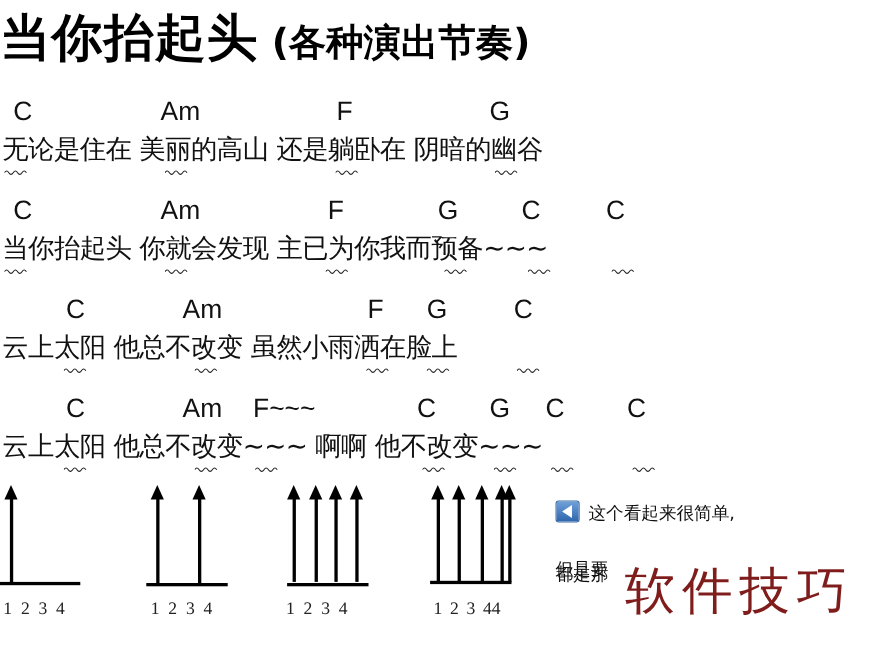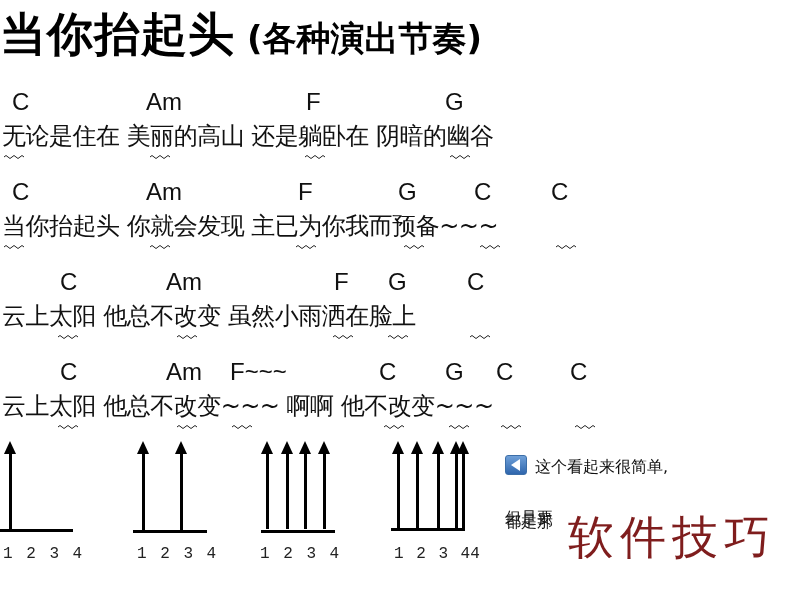--- a/index.html
+++ b/index.html
@@ -23,21 +23,21 @@
   }
   .wavy {
     position: absolute; height: 6px; width: 22px;
   }
   .arrow { position: absolute; width: 3px; background: #000; }
   .arrow::before {
     content: ""; position: absolute; top: -12px; left: -5px;
     border-left: 6.5px solid transparent; border-right: 6.5px solid transparent; border-bottom: 13px solid #000;
   }
   .baseline { position: absolute; height: 3px; background: #000; }
-  .beats { position: absolute; font-family: Liberation Mono, monospace; font-size: 16px; color: #222; white-space: nowrap; word-spacing: 4px; }
+  .beats { position: absolute; font-family: Liberation Serif, serif; font-size: 16px; color: #222; white-space: nowrap; word-spacing: 4px; }
   .note { position: absolute; left: 505px; font-size: 16px; color: #111; white-space: nowrap; }
   .play-icon {
     display: inline-block; width: 20px; height: 18px; border-radius: 3px; vertical-align: -3px; margin-right: 8px;
     background: linear-gradient(#6fa0d8, #2f66ad); position: relative; border: 1px solid #3c6ea8;
   }
   .play-icon::after {
     content: ""; position: absolute; left: 5px; top: 3px;
     border-top: 6px solid transparent; border-bottom: 6px solid transparent; border-right: 9px solid #fff;
   }
   .watermark {

